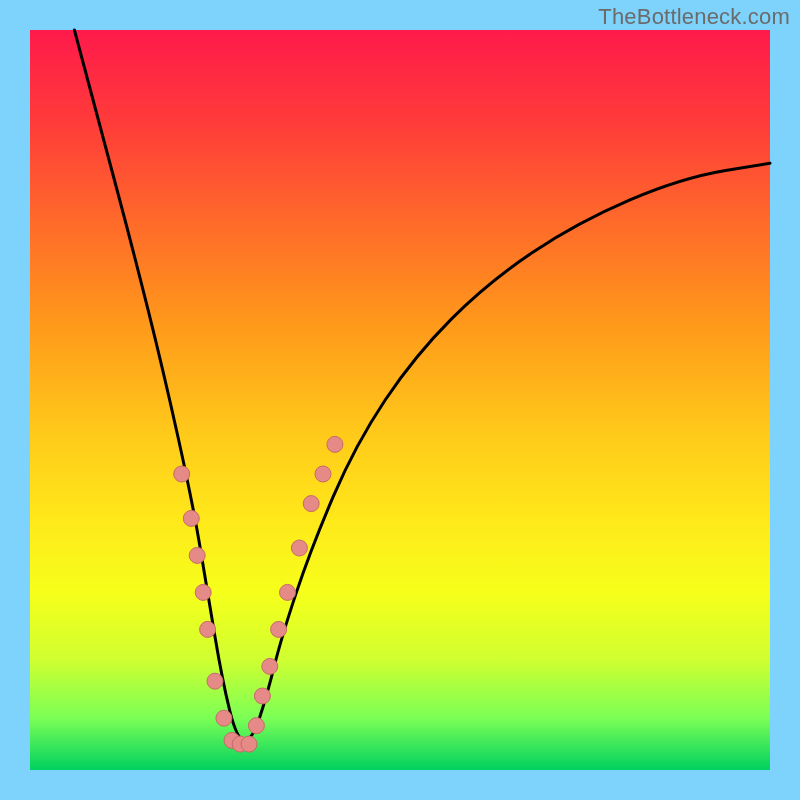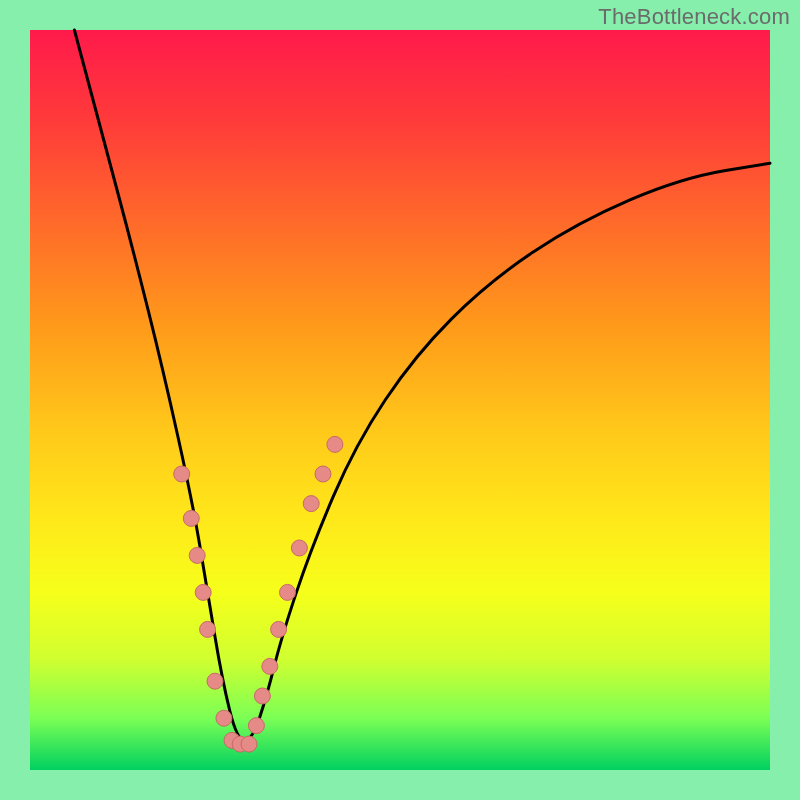--- a/index.html
+++ b/index.html
@@ -8,21 +8,21 @@
     width: 800px;
     height: 800px;
     background: #000;
     font-family: Arial, Helvetica, sans-serif;
     overflow: hidden;
   }
   .frame {
     position: relative;
     width: 800px;
     height: 800px;
-    background: #86efac;
+    background: #7dd3fc;
   }
   .plot {
     position: absolute;
     left: 30px;
     top: 30px;
     width: 740px;
     height: 740px;
     background: linear-gradient(to bottom,
       #ff1a4b 0%,
       #ff3a3a 12%,

